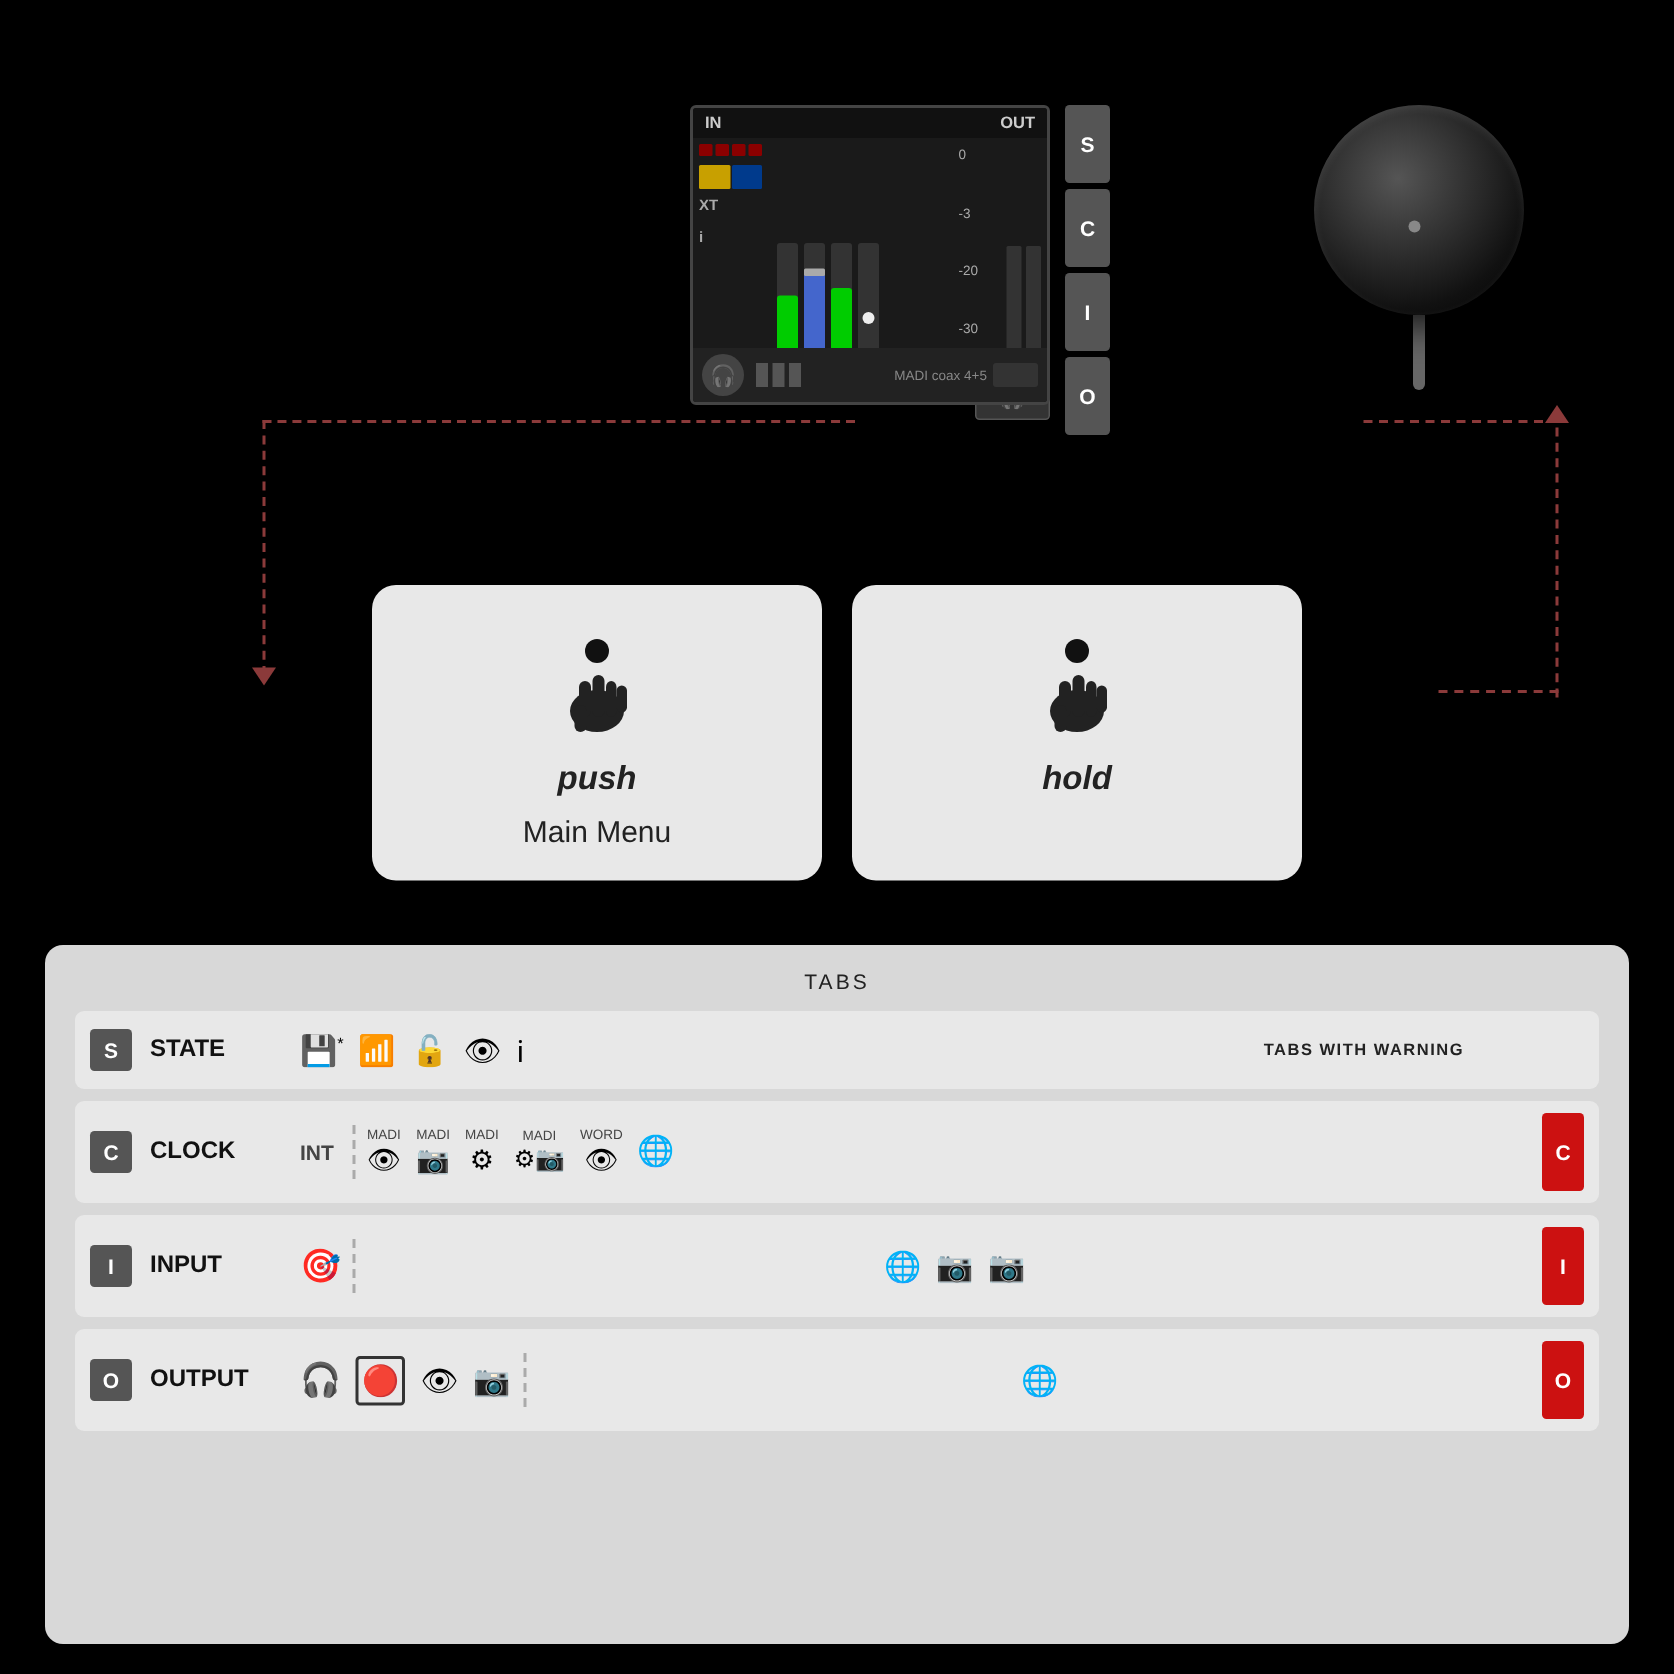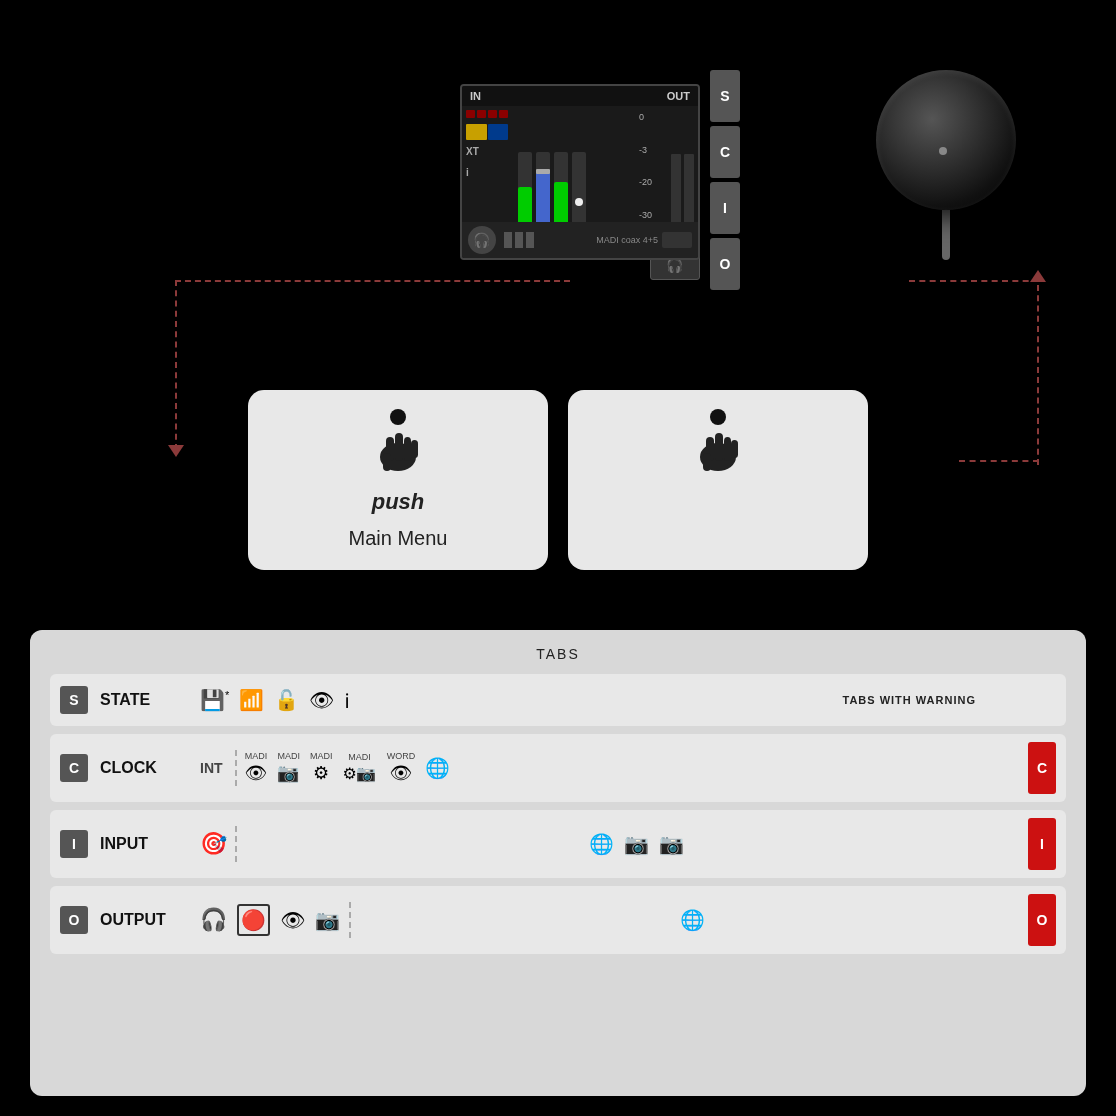--- a/index.html
+++ b/index.html
@@ -182,21 +182,21 @@
       left: 50px;
       right: 50px;
       display: flex;
       gap: 20px;
       justify-content: center;
     }
 
     .control-card {
       background: #e8e8e8;
       border-radius: 16px;
-      padding: 19px 20px 20px;
+      padding: 36px 20px 20px;
       text-align: center;
       width: 300px;
       position: relative;
     }
 
     .control-card .action-label {
       font-style: italic;
       font-size: 22px;
       font-weight: bold;
       color: #222;
@@ -361,21 +361,21 @@
 
     <div class="input-row-buttons">
       <div class="input-row-btn"></div>
       <div class="input-row-btn"></div>
       <div class="input-row-btn"></div>
       <div class="input-row-btn" style="display:flex;align-items:center;justify-content:center;color:#ccc;font-size:14px;">🎧</div>
     </div>
 
     <div class="headphone-icon">🎧</div>
 
-    <div class="mixer-box" style="left:120px; top:10px; width:240px; height:176px;margin-top:14px;">
+    <div class="mixer-box" style="left:120px; top:10px; width:240px; height:200px;">
       <div class="mixer-header">
         <span>IN</span>
         <span style="flex:1"></span>
         <span>OUT</span>
       </div>
       <div class="mixer-body">
 
         <div style="display:flex;flex-direction:column;gap:2px;padding:4px;width:50px;">
 
           <div style="display:flex;gap:2px;">
@@ -494,20 +494,21 @@
         <div style="width:16px;height:16px;background:#111;border-radius:50%;position:absolute;top:0;left:22px;"></div>
         <svg width="50" height="60" viewBox="0 0 50 60" style="position:absolute;top:8px;">
           <ellipse cx="25" cy="40" rx="18" ry="14" fill="#222"></ellipse>
           <rect x="13" y="20" width="8" height="24" rx="4" fill="#222"></rect>
           <rect x="22" y="16" width="8" height="28" rx="4" fill="#222"></rect>
           <rect x="31" y="20" width="7" height="24" rx="4" fill="#222"></rect>
           <rect x="38" y="23" width="7" height="18" rx="3.5" fill="#222"></rect>
           <rect x="10" y="36" width="8" height="18" rx="4" fill="#222"></rect>
         </svg>
       </div>
+      <div class="action-label">hold</div>
     </div>
 
   </div>
 
   <div class="bottom-area">
     <div class="tabs-title">TABS</div>
 
     <div class="tab-row">
       <div class="tab-letter" style="background:#555;">S</div>
       <div class="tab-name">STATE</div>

